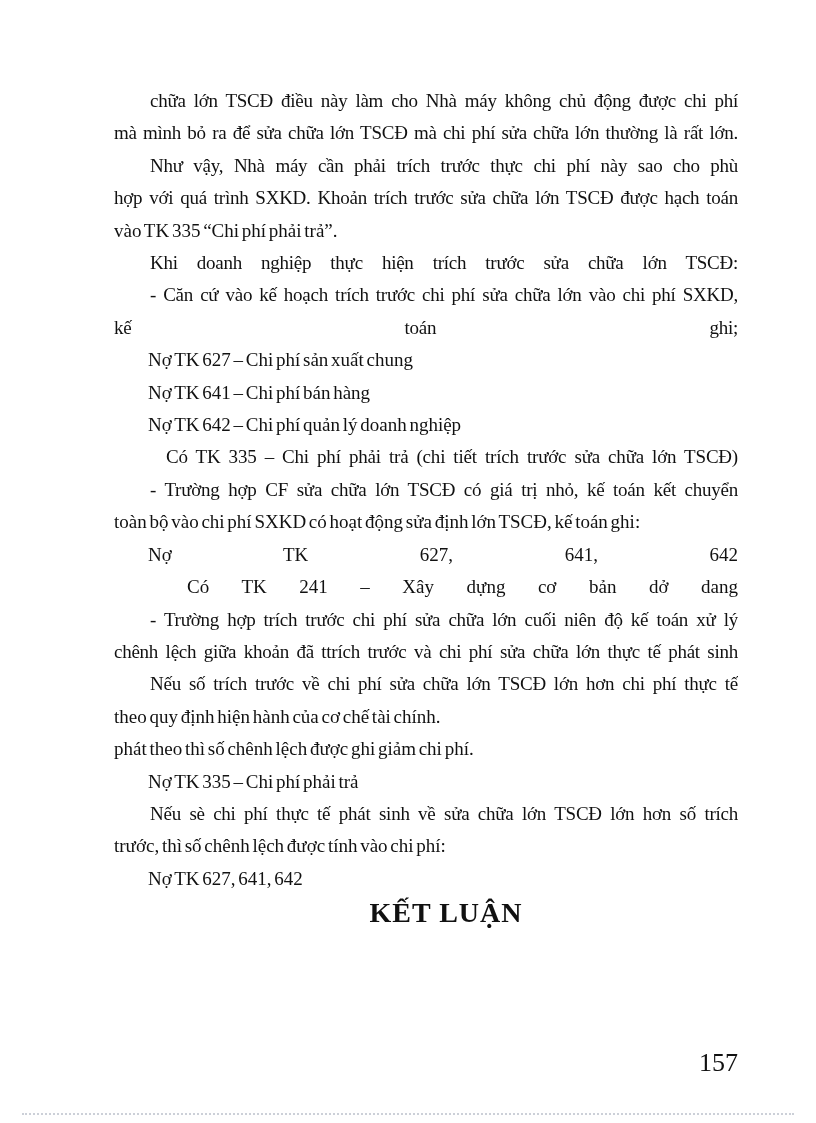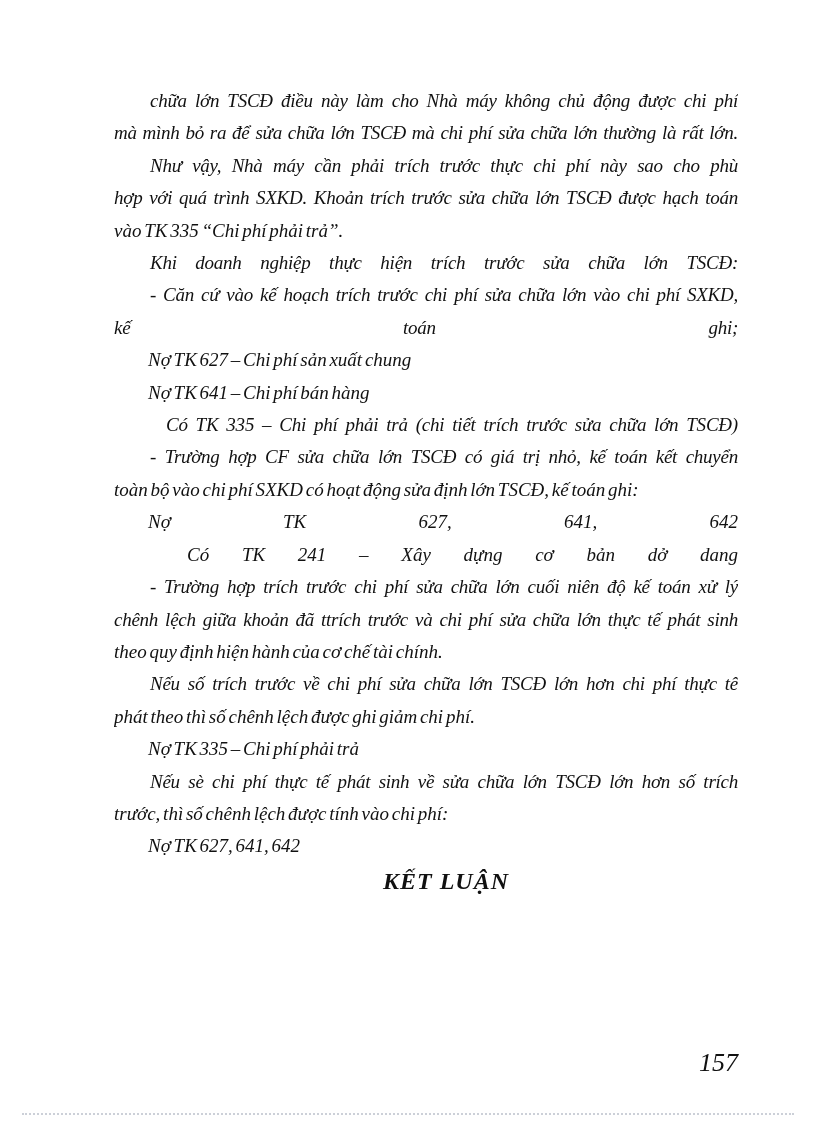--- a/index.html
+++ b/index.html
@@ -7,21 +7,20 @@
     width: 816px; height: 1123px;
     background: #ffffff;
     overflow: hidden;
   }
   .page {
     position: relative;
     width: 800px; height: 1123px;
     background: #ffffff;
     color: #111111;
     font-family: "Liberation Serif", "DejaVu Serif", serif;
-    font-style: italic;
   }
   .content {
     position: absolute;
     left: 114px; top: 85px;
     width: 624px;
   }
   .ln {
     font-size: 19px;
     line-height: 32.4px;
     white-space: nowrap;
@@ -33,21 +32,21 @@
   .v-justify       { text-align: justify; text-align-last: justify; letter-spacing: -0.25px; }
   .v-plain         { }
   .v-no            { padding-left: 34px; }
   .v-co            { padding-left: 73px; }
   .v-no-justify      { padding-left: 34px; text-align: justify; text-align-last: justify; }
   .v-co-justify      { padding-left: 73px; text-align: justify; text-align-last: justify; }
   .v-co-wide-justify { padding-left: 52px; text-align: justify; text-align-last: justify; letter-spacing: -0.2px; }
 
   .heading {
     margin: 0 0 0 40px;
-    font-size: 24px;
+    font-size: 28px;
     font-weight: bold;
     line-height: 36px;
     letter-spacing: 1px;
     text-align: center;
   }
   .page-number {
     position: absolute;
     left: 114px; top: 1047px;
     width: 590px;
     padding-left: 34px;
@@ -71,29 +70,30 @@
         <div class="ln v-first-justify">chữa lớn TSCĐ điều này làm cho Nhà máy không chủ động được chi phí</div>
         <div class="ln v-justify">mà mình bỏ ra để sửa chữa lớn TSCĐ mà chi phí sửa chữa lớn thường là rất lớn.</div>
         <div class="ln v-first-justify">Như vậy, Nhà máy cần phải trích trước thực chi phí này sao cho phù</div>
         <div class="ln v-justify">hợp với quá trình SXKD. Khoản trích trước sửa chữa lớn TSCĐ được hạch toán</div>
         <div class="ln v-plain">vào TK 335 “Chi phí phải trả”.</div>
         <div class="ln v-first-justify">Khi doanh nghiệp thực hiện trích trước sửa chữa lớn TSCĐ:</div>
         <div class="ln v-first-justify">- Căn cứ vào kế hoạch trích trước chi phí sửa chữa lớn vào chi phí SXKD,</div>
         <div class="ln v-justify">kế toán ghi;</div>
         <div class="ln v-no">Nợ TK 627 – Chi phí sản xuất chung</div>
         <div class="ln v-no">Nợ TK 641 – Chi phí bán hàng</div>
+        <div class="ln v-no">Nợ TK 642 – Chi phí quản lý doanh nghiệp</div>
         <div class="ln v-co-wide-justify">Có TK 335 – Chi phí phải trả (chi tiết trích trước sửa chữa lớn TSCĐ)</div>
         <div class="ln v-first-justify">- Trường hợp CF sửa chữa lớn TSCĐ có giá trị nhỏ, kế toán kết chuyển</div>
         <div class="ln v-plain">toàn bộ vào chi phí SXKD có hoạt động sửa định lớn TSCĐ, kế toán ghi:</div>
         <div class="ln v-no-justify">Nợ TK 627, 641, 642</div>
         <div class="ln v-co-justify">Có TK 241 – Xây dựng cơ bản dở dang</div>
         <div class="ln v-first-justify">- Trường hợp trích trước chi phí sửa chữa lớn cuối niên độ kế toán xử lý</div>
         <div class="ln v-justify">chênh lệch giữa khoản đã ttrích trước và chi phí sửa chữa lớn thực tế phát sinh</div>
+        <div class="ln v-first-justify">Nếu số trích trước về chi phí sửa chữa lớn TSCĐ lớn hơn chi phí thực tế</div>
         <div class="ln v-plain">theo quy định hiện hành của cơ chế tài chính.</div>
-        <div class="ln v-first-justify">Nếu số trích trước về chi phí sửa chữa lớn TSCĐ lớn hơn chi phí thực tế</div>
         <div class="ln v-plain">phát theo thì số chênh lệch được ghi giảm chi phí.</div>
         <div class="ln v-no">Nợ TK 335 – Chi phí phải trả</div>
         <div class="ln v-first-justify">Nếu sè chi phí thực tế phát sinh về sửa chữa lớn TSCĐ lớn hơn số trích</div>
         <div class="ln v-plain">trước, thì số chênh lệch được tính vào chi phí:</div>
         <div class="ln v-no">Nợ TK 627, 641, 642</div>
       </div>
     <div class="heading">KẾT LUẬN</div>
   </div>
 
   <div class="page-number">157</div>

